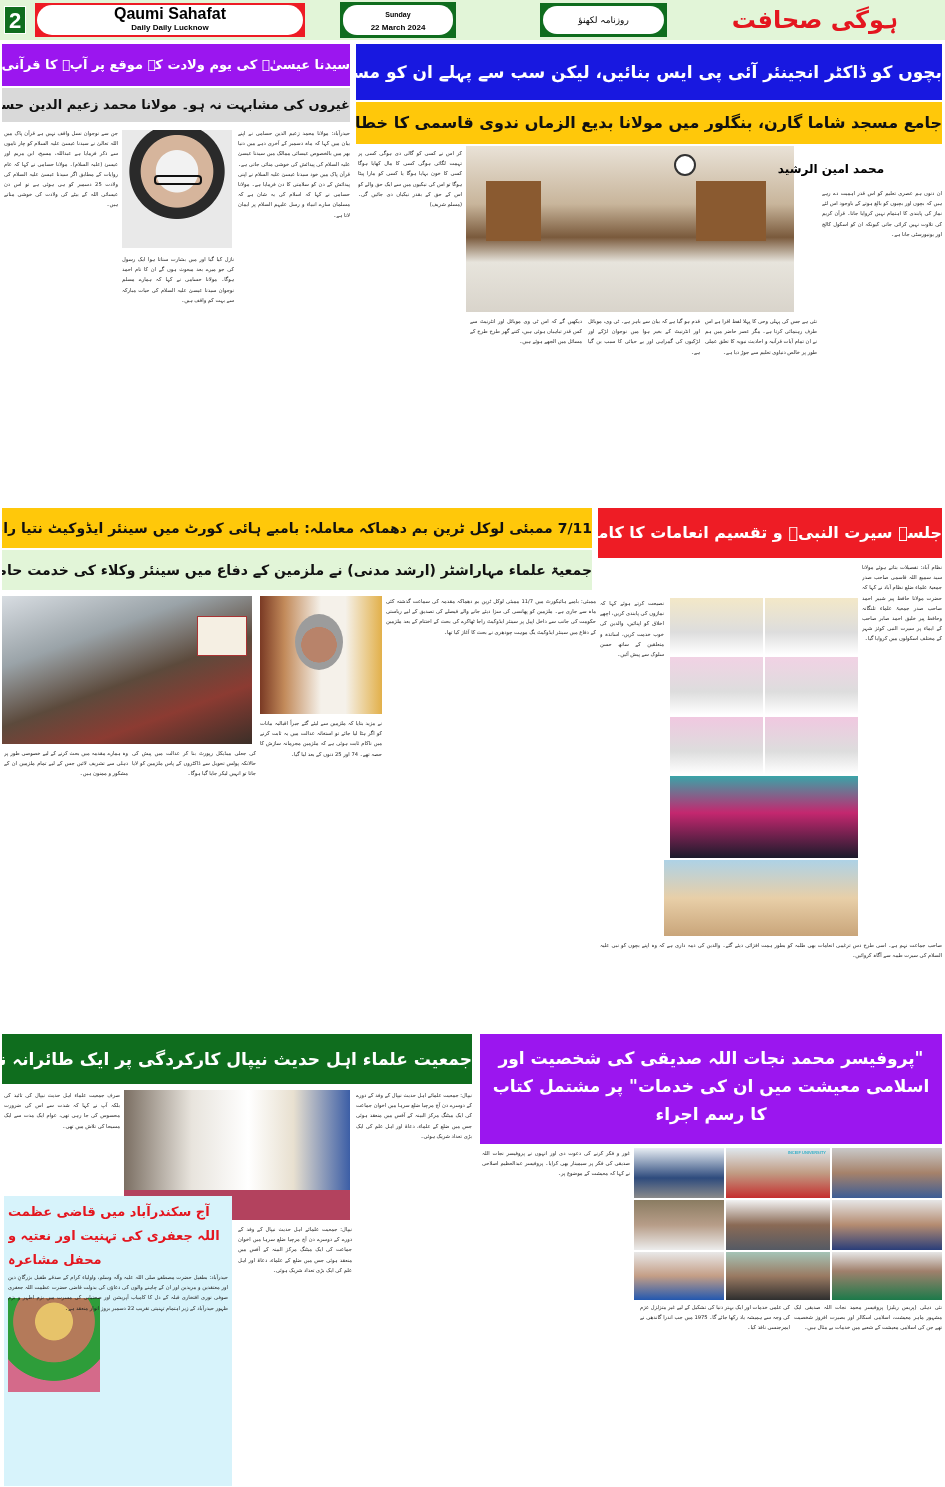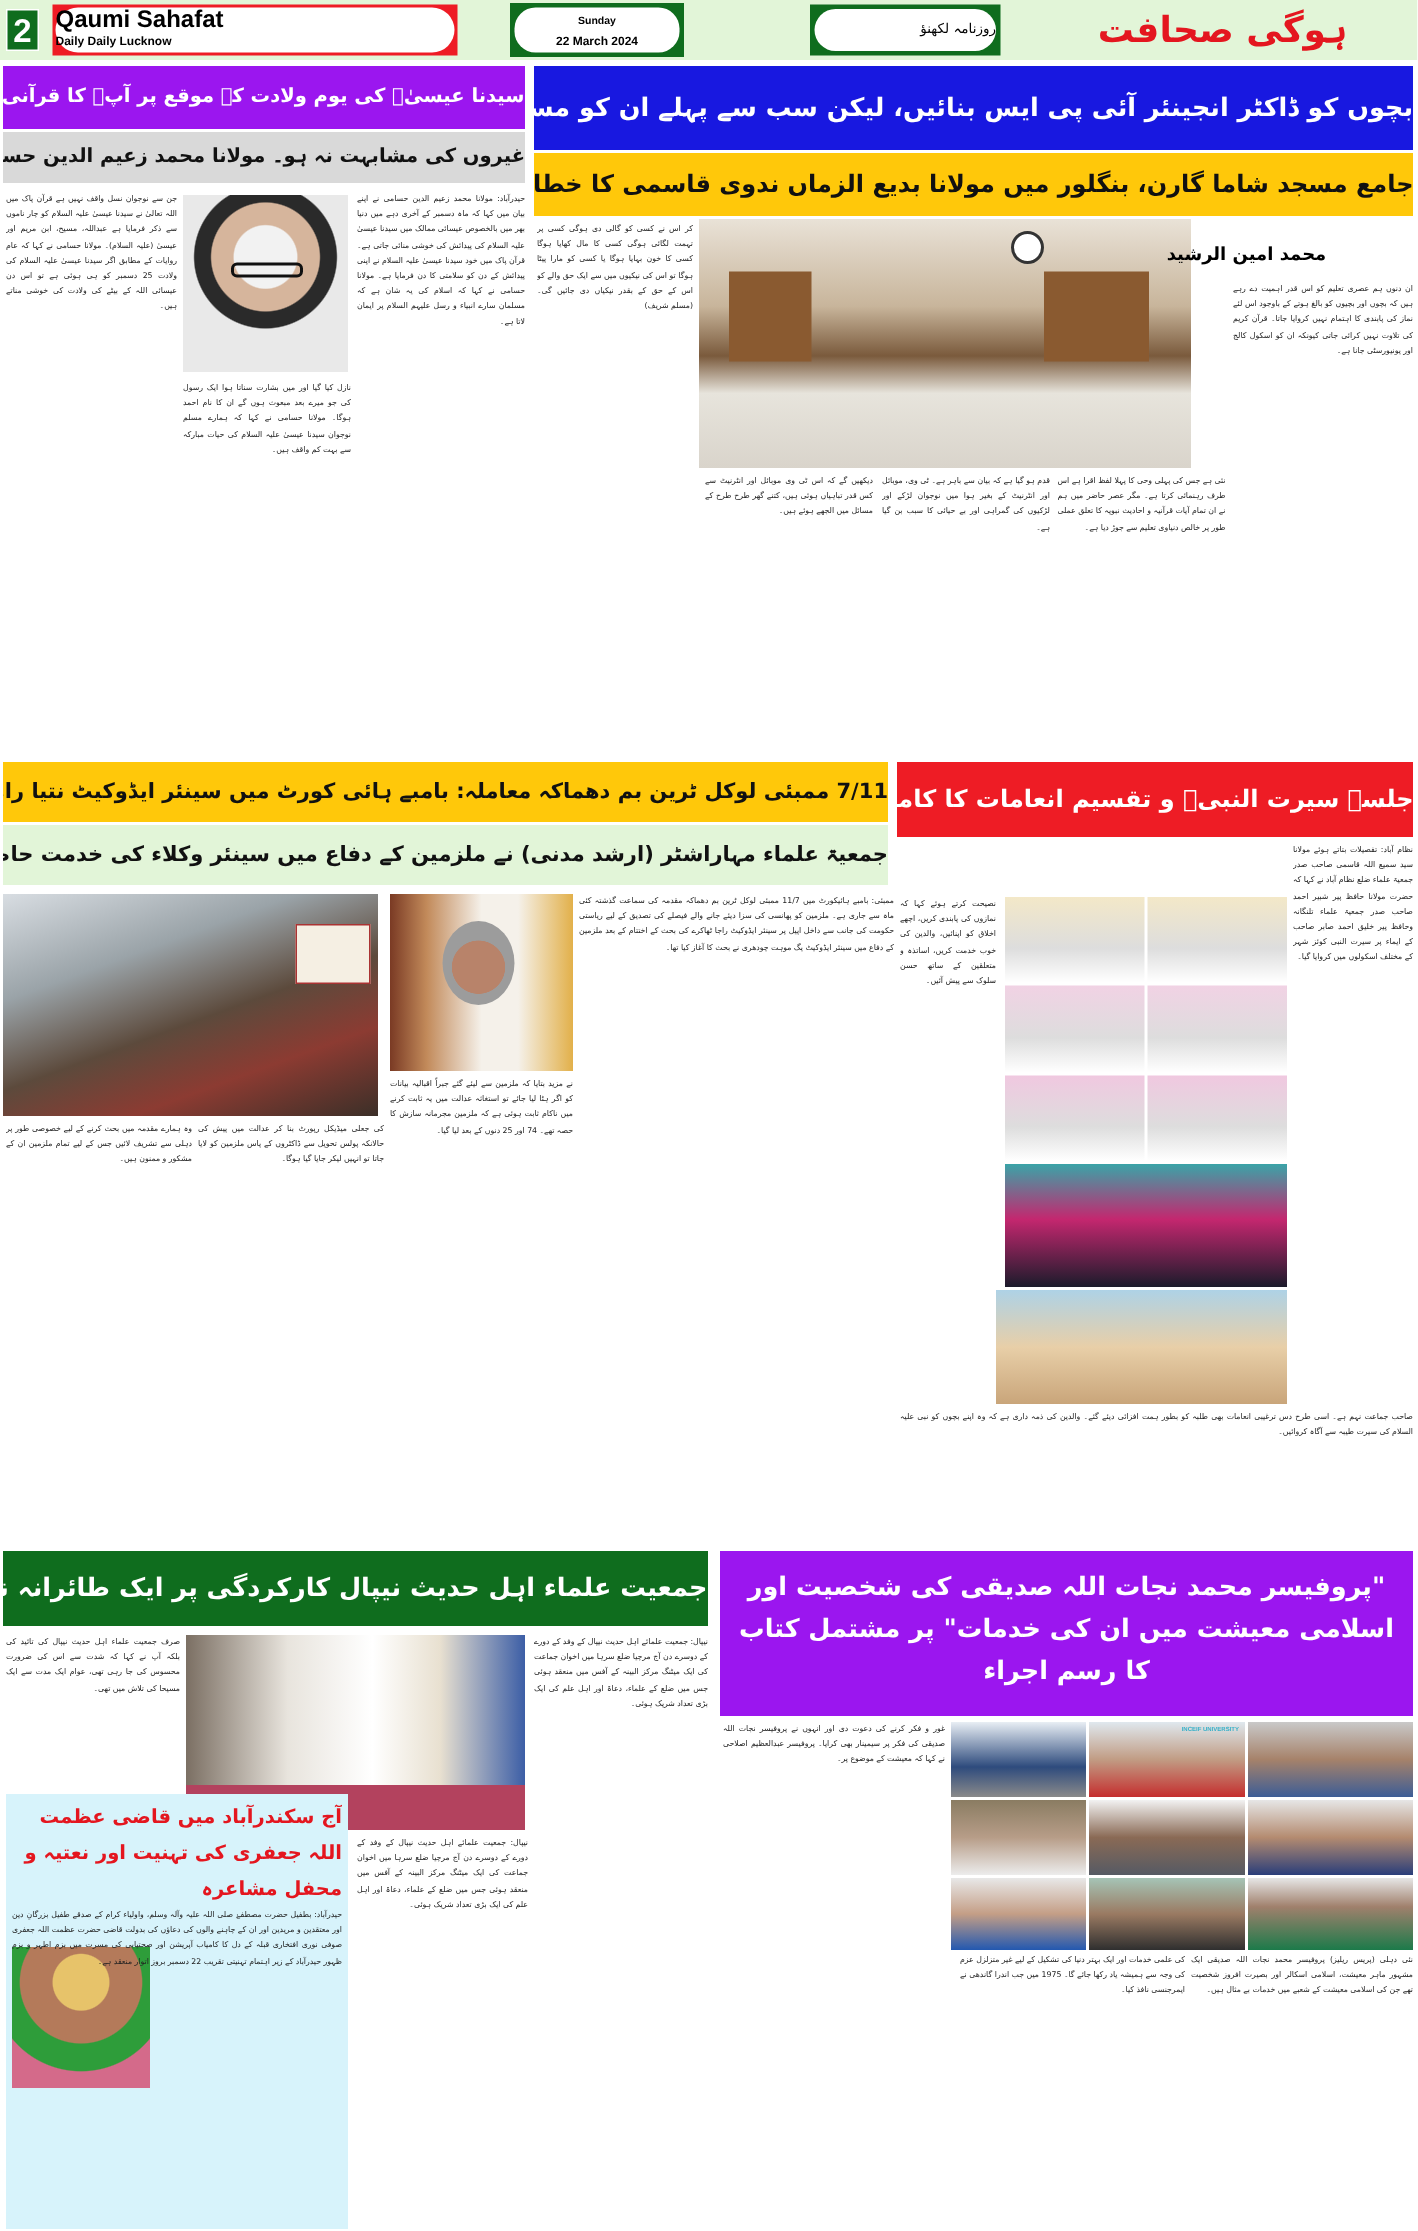--- a/index.html
+++ b/index.html
@@ -1,27 +1,27 @@
 <!DOCTYPE html>
 <html><head>
 <meta charset="utf-8">
 <style>
   * { box-sizing: border-box; margin: 0; padding: 0; }
   body { width: 945px; height: 1487px; background: #fff; font-family: "DejaVu Sans", sans-serif; position: relative; overflow: hidden; }
   .abs { position: absolute; }
   .masthead { left: 0; top: 0; width: 945px; height: 40px; background: #e2f5d8; }
   .pagenum { left: 4px; top: 6px; width: 22px; height: 28px; background: #0f6d1e; color: #fff; font: bold 22px "Liberation Sans", sans-serif; text-align: center; line-height: 28px; border: 1px solid #fff; }
   .brand { left: 35px; top: 3px; width: 270px; height: 34px; background: #ee1c25; padding: 2px; }
-  .brand-inner { background: #fff; border-radius: 16px; height: 100%; text-align: left; }
+  .brand-inner { background: #fff; border-radius: 16px; height: 100%; text-align: center; }
   .brand-title { font: bold 16px "Liberation Sans", sans-serif; color: #000; line-height: 18px; display: block; }
   .brand-sub { font: bold 8px "Liberation Sans", sans-serif; color: #000; display: block; }
   .datebox { left: 340px; top: 2px; width: 116px; height: 36px; background: #0f6d1e; padding: 3px; }
   .datebox-inner { background: #fff; border-radius: 14px; height: 100%; text-align: center; font: bold 7px "Liberation Sans", sans-serif; padding-top: 3px; line-height: 13px; }
   .urdu-box { left: 540px; top: 3px; width: 127px; height: 34px; background: #0f6d1e; padding: 3px; }
-  .urdu-box-inner { background: #fff; border-radius: 14px; height: 100%; font: 9px "DejaVu Serif", serif; line-height: 28px; direction: rtl; }
+  .urdu-box-inner { background: #fff; border-radius: 14px; height: 100%; text-align: center; font: 9px "DejaVu Serif", serif; line-height: 28px; direction: rtl; }
   .logo-urdu { left: 700px; top: 4px; width: 230px; height: 32px; color: #e4161f; font: bold 24px "DejaVu Sans", sans-serif; text-align: center; direction: rtl; line-height: 32px; }
 
   .hl { color: #fff; font-weight: bold; text-align: center; direction: rtl; overflow: hidden; white-space: nowrap; font-family: "DejaVu Sans", sans-serif; }
   .col { direction: rtl; text-align: justify; font: 5.2px/10.2px "DejaVu Sans", sans-serif; color: #222; overflow: hidden; }
   .photo { overflow: hidden; }
   .byline { direction: rtl; text-align: center; font: bold 12px "DejaVu Sans", sans-serif; color: #000; }
 </style>
 </head>
 <body>
 
@@ -97,21 +97,21 @@
 
 <div class="abs hl" style="left:2px;top:1034px;width:470px;height:50px;background:#0f6d1e;font-size:17px;line-height:50px;">جمعیت علماء اہل حدیث نیپال کارکردگی پر ایک طائرانہ نظر</div>
 <div class="abs photo" style="left:124px;top:1090px;width:226px;height:130px;background:linear-gradient(90deg,#7b6f63 0%,#e8e4dd 30%,#ffffff 55%,#e8e0d0 75%,#3c5ea6 100%);">
   <div style="position:absolute;left:0;bottom:0;width:100%;height:30px;background:#b3425e;"></div>
 </div>
 <div class="abs col" style="left:356px;top:1090px;width:116px;height:390px;">نیپال: جمعیت علمائے اہل حدیث نیپال کے وفد کے دورے کے دوسرے دن آج مرچیا ضلع سرہا میں اخوان جماعت کی ایک میٹنگ مرکز البینہ کے آفس میں منعقد ہوئی جس میں ضلع کے علماء، دعاۃ اور اہل علم کی ایک بڑی تعداد شریک ہوئی۔</div>
 <div class="abs col" style="left:4px;top:1090px;width:116px;height:130px;">صرف جمعیت علماء اہل حدیث نیپال کی تائید کی بلکہ آپ نے کہا کہ شدت سے اس کی ضرورت محسوس کی جا رہی تھی، عوام ایک مدت سے ایک مسیحا کی تلاش میں تھی۔</div>
 <div class="abs col" style="left:238px;top:1224px;width:114px;height:256px;">نیپال: جمعیت علمائے اہل حدیث نیپال کے وفد کے دورے کے دوسرے دن آج مرچیا ضلع سرہا میں اخوان جماعت کی ایک میٹنگ مرکز البینہ کے آفس میں منعقد ہوئی جس میں ضلع کے علماء، دعاۃ اور اہل علم کی ایک بڑی تعداد شریک ہوئی۔</div>
 
 <div class="abs" style="left:4px;top:1196px;width:228px;height:290px;background:#d7f3fb;"></div>
-<div class="abs" style="left:8px;top:1200px;width:220px;height:70px;color:#e4161f;font:bold 13px/24px 'DejaVu Sans',sans-serif;text-align:right;direction:rtl;overflow:hidden;">آج سکندرآباد میں قاضی عظمت اللہ جعفری کی تہنیت اور نعتیہ و محفل مشاعرہ</div>
+<div class="abs" style="left:8px;top:1200px;width:220px;height:70px;color:#e4161f;font:bold 13px/24px 'DejaVu Sans',sans-serif;text-align:left;direction:rtl;overflow:hidden;">آج سکندرآباد میں قاضی عظمت اللہ جعفری کی تہنیت اور نعتیہ و محفل مشاعرہ</div>
 <div class="abs photo" style="left:8px;top:1298px;width:92px;height:94px;background:radial-gradient(circle at 50% 25%,#e7c36a 0 22%,#b47a5a 23% 48%,#2e9d3a 49% 70%,#d46a8a 71%);"></div>
 <div class="abs col" style="left:8px;top:1272px;width:220px;height:210px;">حیدرآباد: بطفیل حضرت مصطفےٰ صلی اللہ علیہ وآلہ وسلم، واولیاء کرام کے صدقے طفیل بزرگانِ دین اور معتقدین و مریدین اور ان کے چاہنے والوں کی دعاؤں کی بدولت قاضی حضرت عظمت اللہ جعفری صوفی نوری افتخاری قبلہ کے دل کا کامیاب آپریشن اور صحتیابی کی مسرت میں بزم اطہر و بزم ظہور حیدرآباد کے زیر اہتمام تہنیتی تقریب 22 دسمبر بروز اتوار منعقد ہے۔</div>
 
 <div class="abs hl" style="left:480px;top:1034px;width:462px;height:110px;background:#9b16ef;font-size:17px;line-height:28px;white-space:normal;padding:10px 8px;">"پروفیسر محمد نجات اللہ صدیقی کی شخصیت اور اسلامی معیشت میں ان کی خدمات" پر مشتمل کتاب کا رسم اجراء</div>
 <div class="abs photo" style="left:634px;top:1148px;width:90px;height:50px;background:linear-gradient(180deg,#e8eef4 0%,#2e4b7d 60%,#8a8a8a 100%);"></div>
 <div class="abs photo" style="left:726px;top:1148px;width:104px;height:50px;background:linear-gradient(180deg,#dfe8ee 0%,#c19c84 50%,#c52e2e 100%);">
   <span style="position:absolute;right:4px;top:2px;font:bold 4px 'Liberation Sans',sans-serif;color:#38b0c8;">INCEIF UNIVERSITY</span>
 </div>
 <div class="abs photo" style="left:832px;top:1148px;width:110px;height:50px;background:linear-gradient(180deg,#c9c9c9 0%,#a6826a 50%,#3d5d96 100%);"></div>
 <div class="abs photo" style="left:634px;top:1200px;width:90px;height:50px;background:linear-gradient(180deg,#8a7c62 0%,#b79d88 50%,#ececec 100%);"></div>

